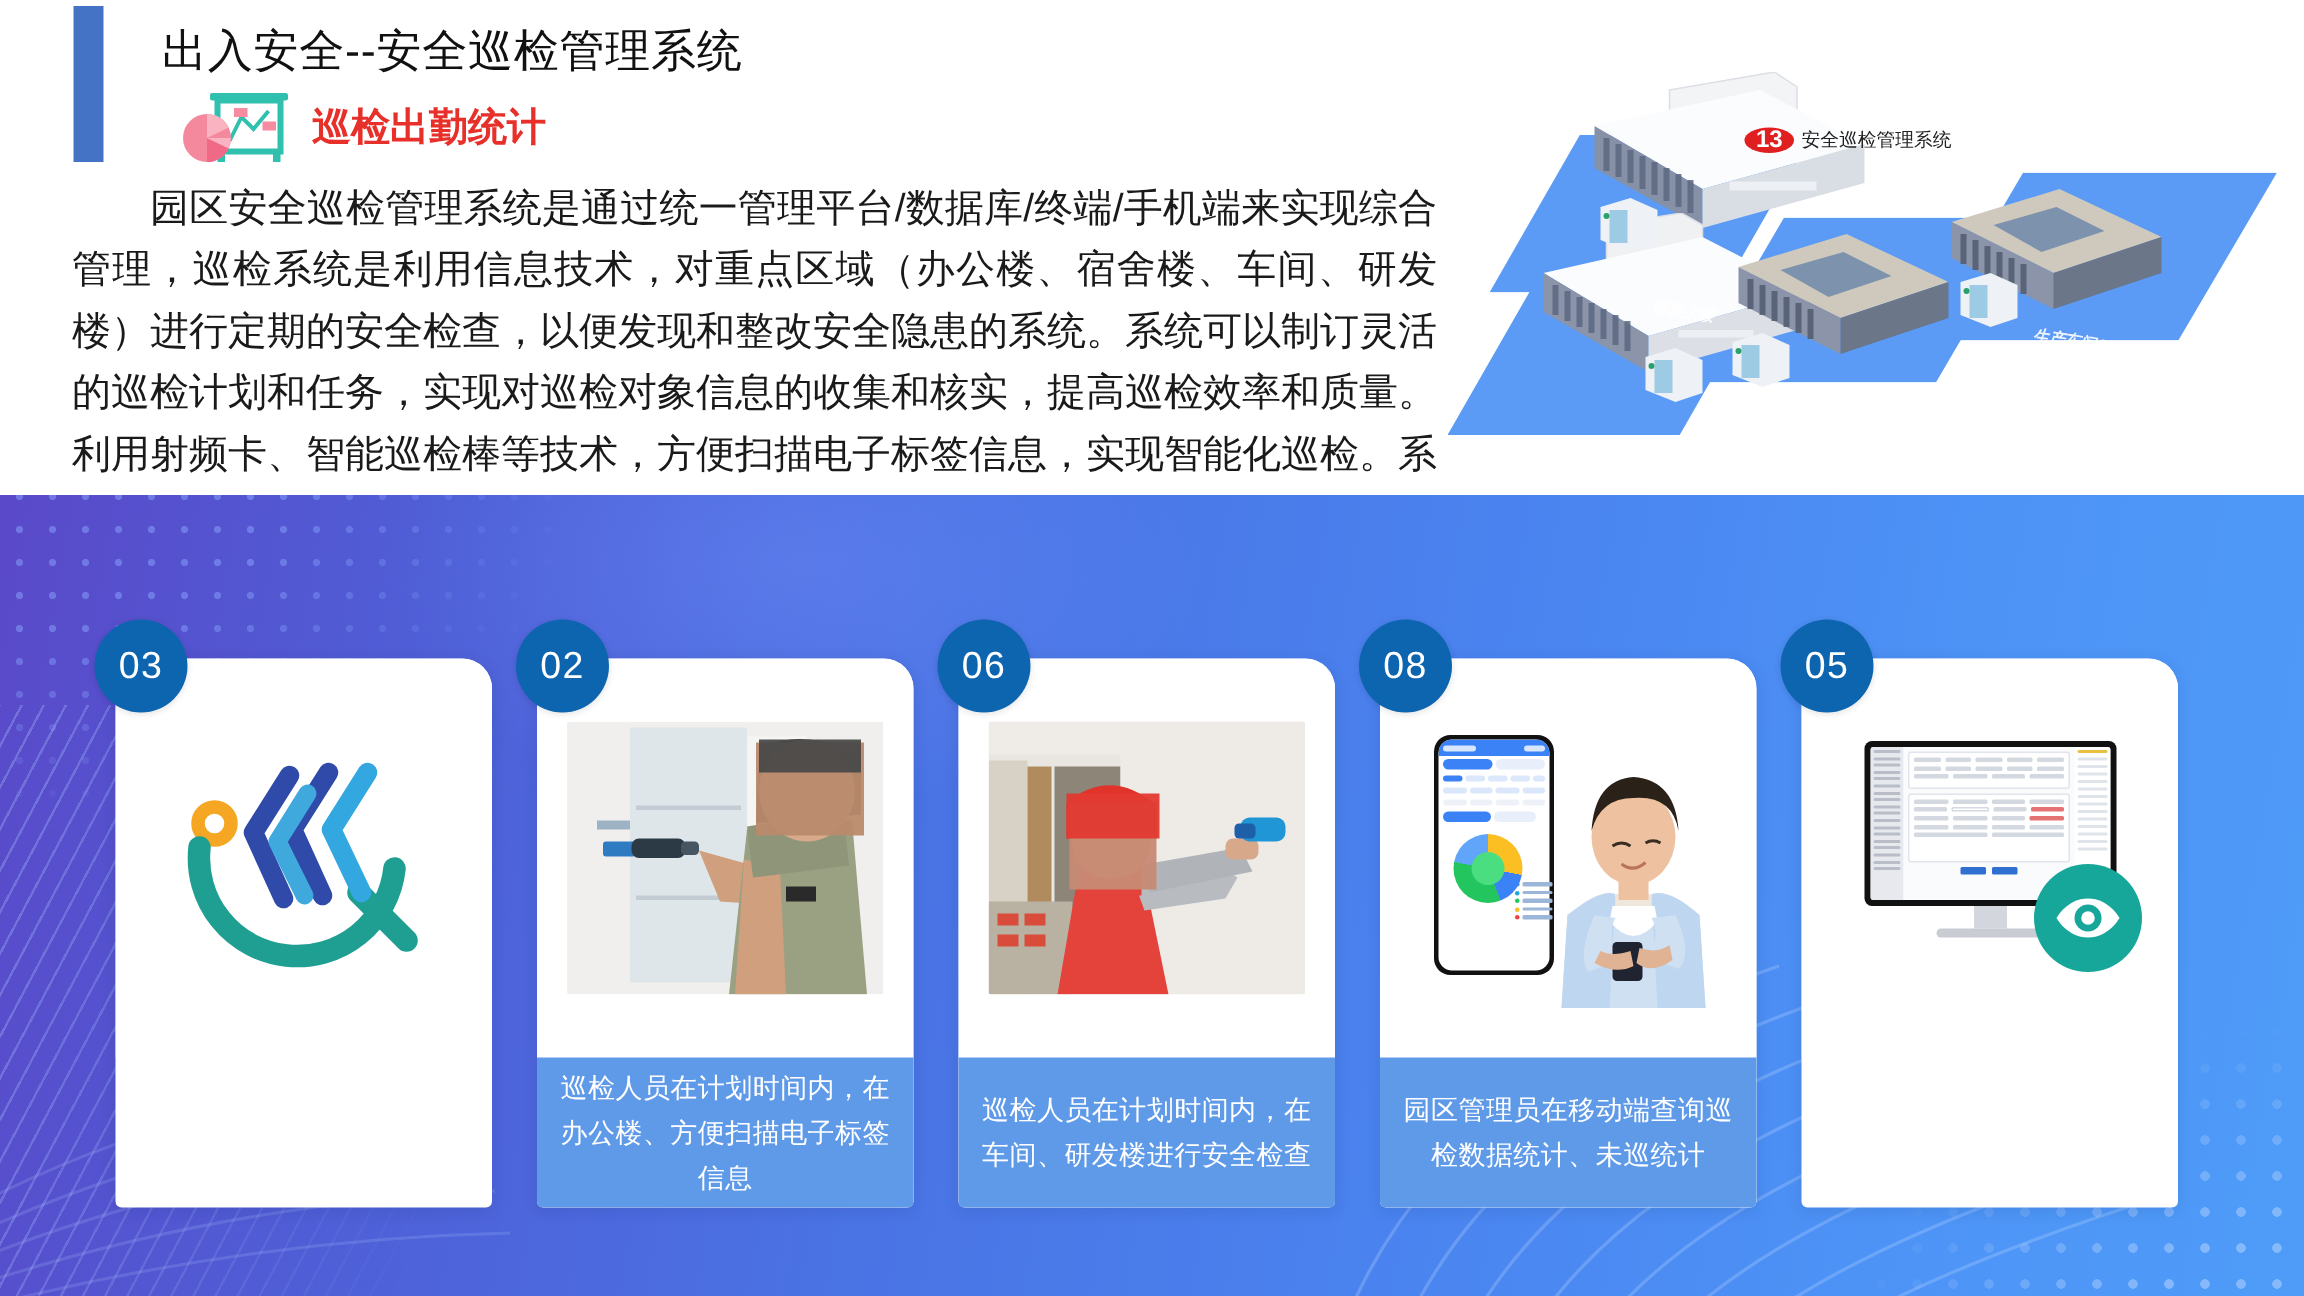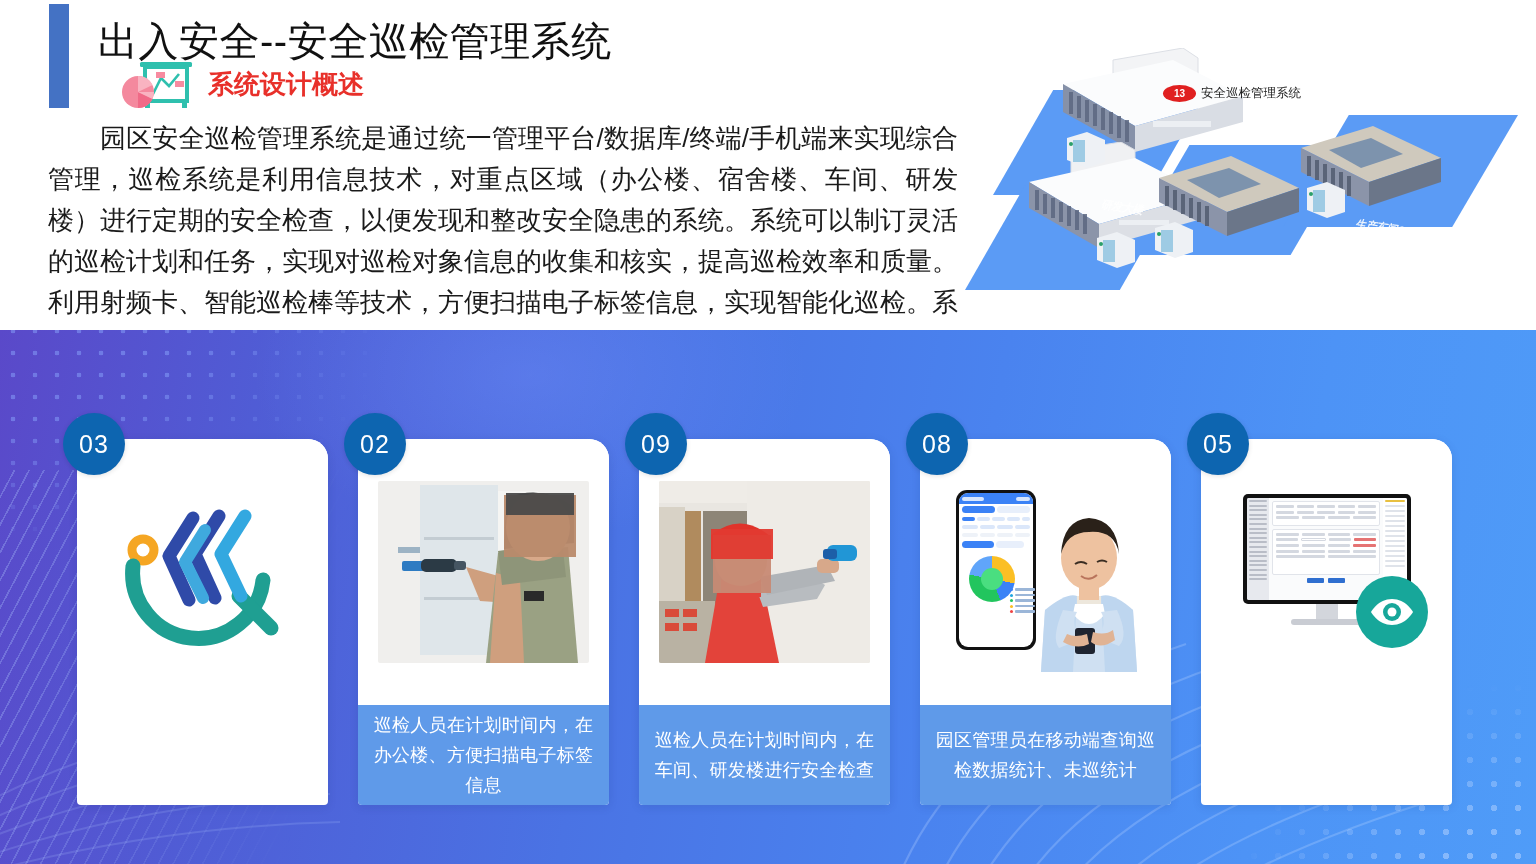--- a/index.html
+++ b/index.html
@@ -10,40 +10,40 @@
     background:#ffffff;
   }
   #slide { position:relative; width:1536px; height:864px; overflow:hidden; background:#fff; }
 
   
   .top-section { position:absolute; left:0; top:0; width:1536px; height:330px; background:#fff; }
 
   .accent-bar { position:absolute; left:49px; top:4px; width:20px; height:104px; background:#4472C4; }
 
   .title-main {
-    position:absolute; left:98px; top:14px;
-    font-size:40px; color:#111; letter-spacing:.5px; white-space:nowrap;
+    position:absolute; left:108px; top:14px;
+    font-size:30px; color:#111; letter-spacing:.5px; white-space:nowrap;
   }
 
   .subtitle-row { position:absolute; left:120px; top:58px; display:flex; align-items:center; gap:12px; }
   .overview-icon { width:76px; height:52px; position:relative; flex:none; }
   .overview-text { font-size:26px; font-weight:bold; color:#e8302a; white-space:nowrap; }
 
   .body-para {
     position:absolute; left:48px; top:118px; width:910px;
     font-size:26px; line-height:41px; color:#1a1a1a;
     text-align:justify; text-indent:2em;
   }
 
   
   .iso-art { position:absolute; left:965px; top:30px; width:560px; height:290px; }
   .badge-label { position:absolute; left:198px; top:55px; display:flex; align-items:center; gap:5px; }
   .badge-num {
     width:33px;height:17px;border-radius:50%;background:#e02020;color:#fff;
-    font-size:10px;display:flex;align-items:center;justify-content:center;font-weight:bold;
+    font-size:16px;display:flex;align-items:center;justify-content:center;font-weight:bold;
   }
   .badge-text { font-size:12.5px; color:#222; font-weight:normal; white-space:nowrap; }
   .plot { position:absolute; background:#5b9bf5; }
   .plot.p1 { left:28px; top:60px; width:215px; height:105px;
     clip-path:polygon(28% 0%,100% 0%,72% 100%,0% 100%); }
   .plot.p2 { left:0px;  top:155px; width:215px; height:105px;
     clip-path:polygon(28% 0%,100% 0%,72% 100%,0% 100%); }
   .plot.p3 { left:160px; top:115px; width:230px; height:110px;
     clip-path:polygon(28% 0%,100% 0%,72% 100%,0% 100%); }
   .plot.p4 { left:318px; top:85px; width:235px; height:112px;
@@ -180,21 +180,21 @@
           <rect x="62" y="43" width="5" height="7" fill="#2fc0ae"></rect>
           <polyline points="33,36 41,20 49,28 59,16" fill="none" stroke="#2fc0ae" stroke-width="2.6"></polyline>
           <rect x="36" y="14" width="9" height="6" fill="#f78ba0"></rect>
           <rect x="55" y="23" width="9" height="6" fill="#f78ba0"></rect>
           <circle cx="18" cy="34" r="16" fill="#f4899e"></circle>
           <path d="M18 34 L18 18 A16 16 0 0 1 32.5 27 Z" fill="#f9b3c1"></path>
           <path d="M18 34 L32.5 41 A16 16 0 0 1 18 50 Z" fill="#f06a87"></path>
           <path d="M18 34 L34 34 L32.5 41 Z" fill="#f9b3c1"></path>
         </svg>
       </span>
-      <span class="overview-text">系统设计概述</span>
+      <span class="overview-text">巡检出勤统计</span>
     </div>
 
     <div class="body-para">园区安全巡检管理系统是通过统一管理平台/数据库/终端/手机端来实现综合管理，巡检系统是利用信息技术，对重点区域（办公楼、宿舍楼、车间、研发楼）进行定期的安全检查，以便发现和整改安全隐患的系统。系统可以制订灵活的巡检计划和任务，实现对巡检对象信息的收集和核实，提高巡检效率和质量。利用射频卡、智能巡检棒等技术，方便扫描电子标签信息，实现智能化巡检。系统可以对发现的问题进行上报或闭环跟踪管理，及时通知责任人，保证问题得到快速有效解决。</div>
 
     <div class="iso-art">
       <div class="plot p1"></div>
       <div class="plot p2"></div>
       <div class="plot p3"></div>
       <div class="plot p4"></div>
 
@@ -403,21 +403,21 @@
                 <path d="M52 54 Q82 30 112 56 L112 78 L52 78 Z" fill="#e0332a"></path>
                 <ellipse cx="82" cy="80" rx="26" ry="26" fill="#d8a98a"></ellipse>
                 <path d="M62 98 Q82 112 102 98 L102 116 L62 116 Z" fill="#e3433a"></path>
                 <rect class="pixface" x="54" y="54" width="58" height="58" fill="#c78a74" opacity=".95"></rect>
                 <rect class="pixface" x="52" y="48" width="62" height="30" fill="#e23a30" opacity=".95"></rect>
               </svg>
             </div>
           </div>
           <div class="card-caption">巡检人员在计划时间内，在车间、研发楼进行安全检查</div>
         </div>
-        <div class="card-badge">09</div>
+        <div class="card-badge">06</div>
       </div>
 
       <div class="card" style="left:920px;">
         <div class="card-body">
           <div class="card-media">
             <div class="scene" style="height:200px;">
 
               <div class="phone">
                 <div class="phone-scr">
                   <div class="ph-head">

